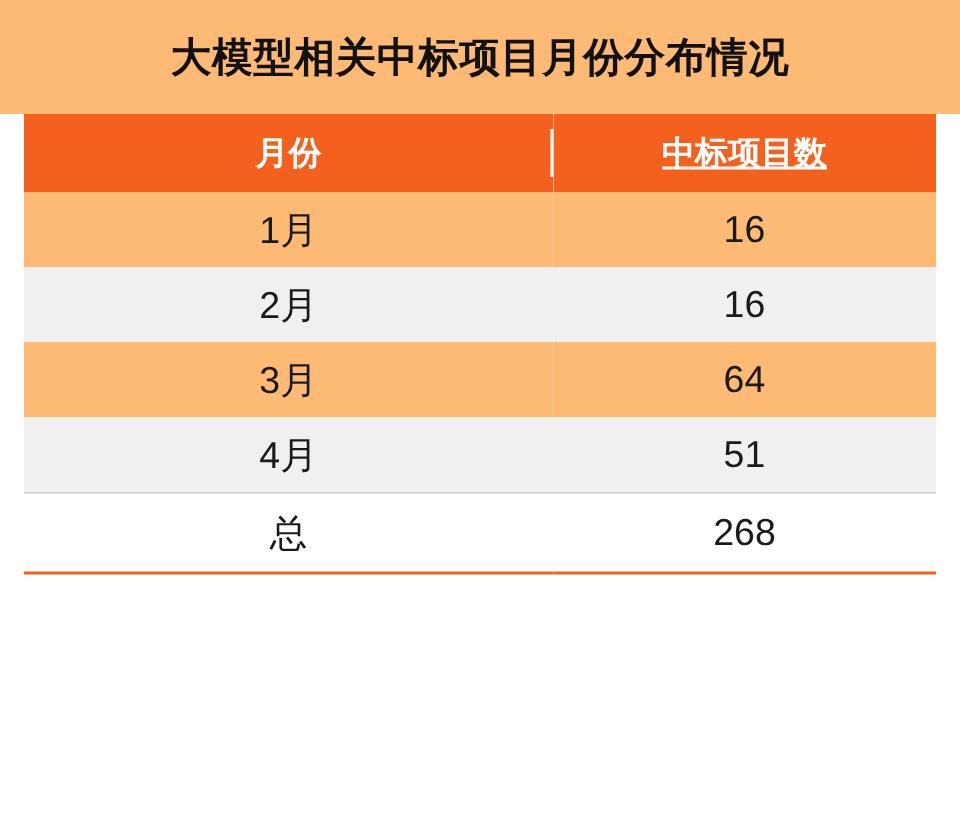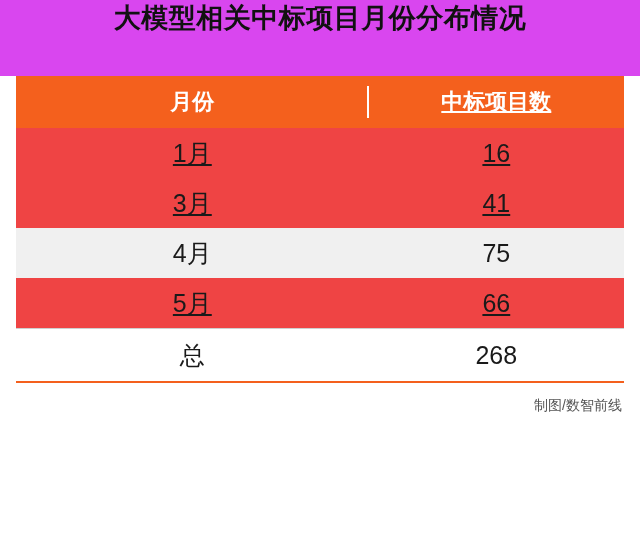--- a/index.html
+++ b/index.html
@@ -16,23 +16,23 @@
   .page {
     position: relative;
     width: 640px;
     height: 546px;
     box-sizing: border-box;
     background: #ffffff;
   }
   .title-bar {
     height: 76px;
     display: flex;
-    align-items: flex-start;
+    align-items: center;
     justify-content: center;
-    background: #d946ef;
+    background: #fdba74;
   }
   .title-text {
     font-size: 27px;
     font-weight: bold;
     color: #111111;
     letter-spacing: 0.5px;
     white-space: nowrap;
   }
   table.data-table {
     width: 608px;
@@ -66,22 +66,21 @@
   tbody td {
     font-size: 25px;
     color: #1a1a1a;
     height: 50px;
     font-weight: normal;
   }
   tbody tr.alt td {
     background: #f0f0f0;
   }
   tbody tr.plain td {
-    background: #ef4444;
-    text-decoration: underline;
+    background: #fdba74;
   }
   tbody tr.total-row td {
     background: #ffffff;
     border-top: 1px solid #cfcfcf;
     border-bottom: 2px solid #f4601d;
     height: 52px;
   }
   .credit-bar {
     height: 46px;
     display: flex;
@@ -114,36 +113,33 @@
       <tr>
         <th class="col-month">月份</th>
         <th class="col-count">中标项目数</th>
       </tr>
     </thead>
     <tbody>
       <tr class="plain">
         <td>1月</td>
         <td>16</td>
       </tr>
+      <tr class="alt">
+        <td>2月</td>
+        <td>16</td>
+      </tr>
       <tr class="plain">
         <td>3月</td>
-        <td>41</td>
+        <td>64</td>
       </tr>
       <tr class="alt">
         <td>4月</td>
-        <td>75</td>
-      </tr>
-      <tr class="plain">
-        <td>5月</td>
-        <td>66</td>
+        <td>51</td>
       </tr>
       <tr class="total-row">
         <td>总</td>
         <td>268</td>
       </tr>
     </tbody>
   </table>
 
-  <div class="credit-bar">
-    <div class="credit-text">制图/数智前线</div>
-  </div>
 
 </div>
 
 </body></html>

